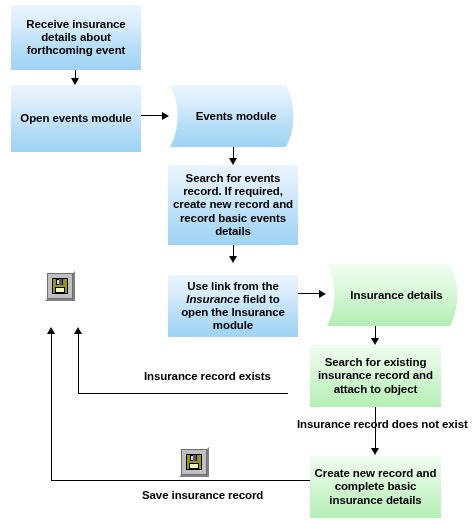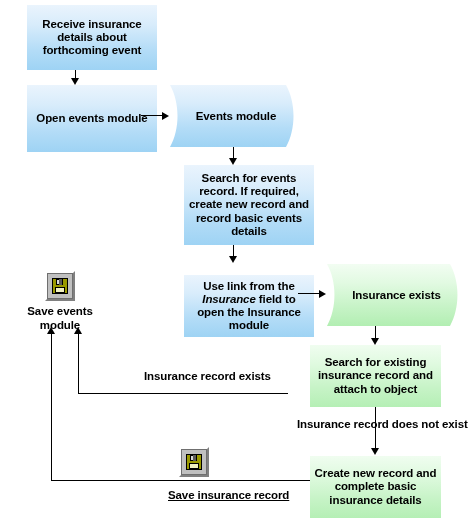--- a/index.html
+++ b/index.html
@@ -20,21 +20,20 @@
     font-weight:bold;
     color:#000;
     line-height:13.2px;
     letter-spacing:-0.1px;
   }
   .node .txt{display:block;padding:0 4px;}
 
   
   .blue-rect{
     background:linear-gradient(to bottom,#eaf4fd 0%,#d8ecfb 30%,#b3dcf7 70%,#9ed3f4 100%);
-    margin-left:16px;
   }
   
   .green-rect{
     background:linear-gradient(to bottom,#f0fdf0 0%,#e0fae0 30%,#c6f3c6 70%,#b5efb5 100%);
   }
 
   
   .module{
     position:absolute;
     box-sizing:border-box;
@@ -183,21 +182,21 @@
       <defs>
         <linearGradient id="ggreen" x1="0" y1="0" x2="0" y2="1">
           <stop offset="0%" stop-color="#f2fdf2"></stop>
           <stop offset="30%" stop-color="#e2fae2"></stop>
           <stop offset="70%" stop-color="#c6f3c6"></stop>
           <stop offset="100%" stop-color="#b2eeb2"></stop>
         </linearGradient>
       </defs>
       <path d="M2,0 L125,0 C135,18 135,44 125,62 L2,62 C12,44 12,18 2,0 Z" fill="url(#ggreen)"></path>
     </svg>
-    <div class="lbl">Insurance exists</div>
+    <div class="lbl">Insurance details</div>
   </div>
 
   <div class="ln v" style="left:375px;top:326px;height:13px;"></div>
   <div class="arrow down" style="left:371px;top:338px;"></div>
 
   <div class="node green-rect" style="left:310px;top:345px;width:131px;height:62px;">
     <span class="txt">Search for existing insurance record and attach to object</span>
   </div>
 
   <div class="ln v" style="left:375px;top:407px;height:42px;"></div>
@@ -222,28 +221,27 @@
     <div class="ring">
       <div class="floppy">
         <div class="body"></div>
         <div class="disk"></div>
         <div class="shutter"></div>
         <div class="shutter-slot"></div>
         <div class="label"></div>
       </div>
     </div>
   </div>
-  <div class="mlabel" style="left:6px;top:305px;width:108px;">Save events module</div>
 
   <div class="savebtn" style="left:179px;top:447px;">
     <div class="ring">
       <div class="floppy">
         <div class="body"></div>
         <div class="disk"></div>
         <div class="shutter"></div>
         <div class="shutter-slot"></div>
         <div class="label"></div>
       </div>
     </div>
   </div>
-  <div class="flabel" style="left:152px;top:489px;text-decoration:underline;">Save insurance record</div>
+  <div class="flabel" style="left:126px;top:489px;">Save insurance record</div>
 
 </div>
 
 </body></html>

